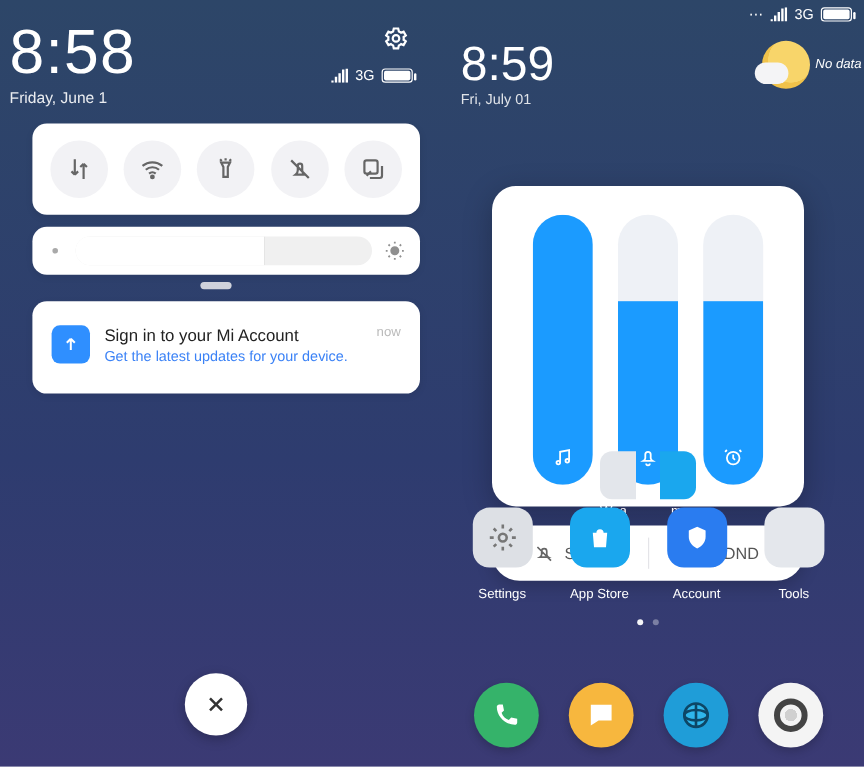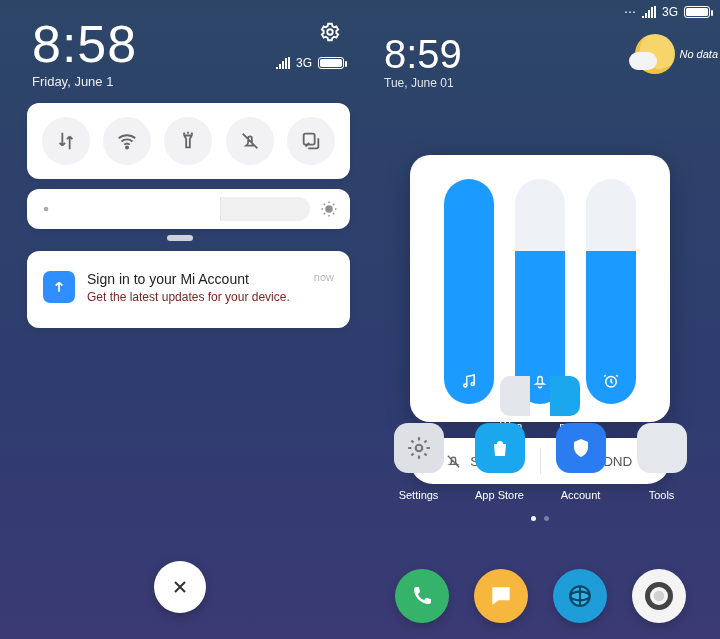--- a/index.html
+++ b/index.html
@@ -12,21 +12,21 @@
   }
   .phone {
     width: 360px; height: 639px;
     background: linear-gradient(180deg, #2d4668 0%, #2e3c6f 60%, #3b3a74 100%);
     position: relative;
     color: #fff;
   }
   
   .left .status-row {
     display: flex; justify-content: space-between; align-items: flex-start;
-    padding: 18px 16px 4px 32px;
+    padding: 18px 16px 4px 8px;
   }
   .left .time-block { display: flex; flex-direction: column; }
   .left .clock { font-size: 52px; font-weight: 300; letter-spacing: 1px; line-height: 1;}
   .left .date { font-size: 13px; opacity: .9; margin-top: 4px; }
   .left .status-icons { display: flex; flex-direction: column; align-items:flex-end; gap:10px; }
   .gear-btn { width:28px; height:28px; display:flex; align-items:center; justify-content:center; }
   .sig-row { display:flex; align-items:center; gap:6px; font-size:12px; font-weight:500;}
   .bat { width:26px; height:12px; border:1.5px solid #fff; border-radius:3px; position:relative;}
   .bat::after{content:"";position:absolute;right:-4px;top:3px;width:2.5px;height:6px;background:#fff;border-radius:1px;}
   .bat .fill{position:absolute;inset:1px;background:#fff;border-radius:1.5px;}
@@ -64,21 +64,21 @@
   .notif-card { padding: 8px 0 12px 0; }
   .notif { display:flex; padding:12px 16px; gap:12px; align-items:flex-start; }
   .nicon {
     width:32px; height:32px; border-radius:7px; flex-shrink:0;
     display:flex; align-items:center; justify-content:center; color:#fff;
   }
   .nicon.blue1{ background:#2f8fff;}
   .nicon.blue2{ background:#2f63ff;}
   .ntext { flex:1; }
   .ntitle { font-size:14px; color:#222; font-weight:500; }
-  .nbody  { font-size:12px; color:#7f1d1d; margin-top:3px; }
+  .nbody  { font-size:12px; color:#3b82f6; margin-top:3px; }
   .ntime  { font-size:11px; color:#bbb; }
 
   .close-btn {
     position:absolute; bottom:26px; left:50%; transform:translateX(-50%);
     width:52px; height:52px; border-radius:50%; background:#fff;
     display:flex; align-items:center; justify-content:center; color:#333;
     box-shadow:0 3px 10px rgba(0,0,0,.25);
   }
 
   
@@ -267,21 +267,21 @@
       </svg>
     <span>3G</span>
     <div class="bat">
         <div class="fill"></div>
       </div>
   </div>
 
   <div class="top-row">
     <div>
       <div class="clock2">8:59</div>
-      <div class="date2">Tue, June 01</div>
+      <div class="date2">Fri, July 01</div>
     </div>
     <div class="weather">
       <div class="wicon"></div>
       <div class="wlabel">No data</div>
     </div>
   </div>
 
   <div class="vol-panel">
     <div class="slider">
       <div class="fill" style="height:100%"></div>

